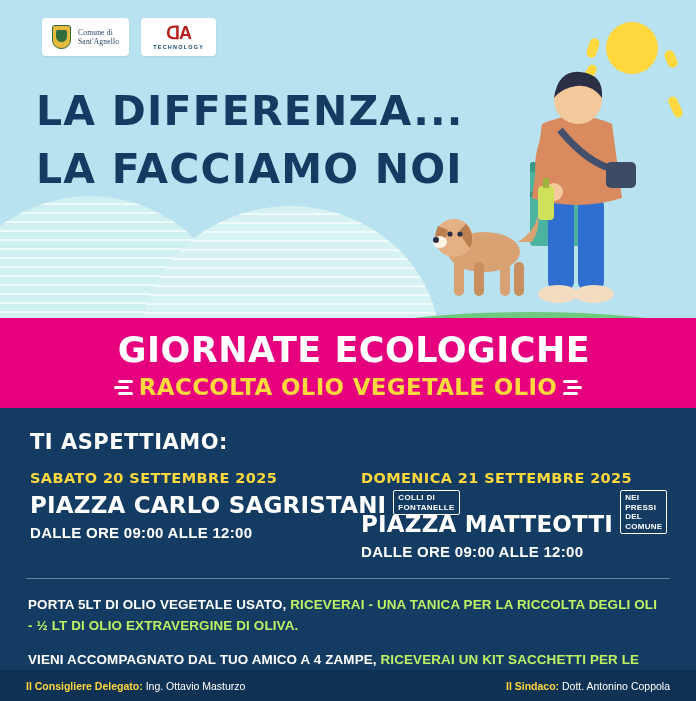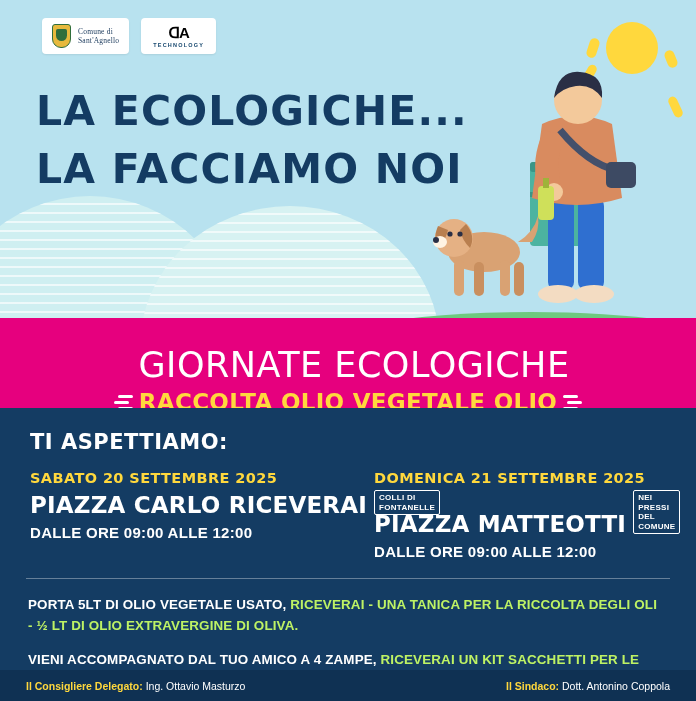--- a/index.html
+++ b/index.html
@@ -145,23 +145,23 @@
     border-radius: 4px;
     padding: 6px 12px;
     display: flex;
     flex-direction: column;
     align-items: center;
     justify-content: center;
     gap: 2px;
     box-shadow: 0 1px 2px rgba(0,0,0,.08);
   }
   .da-mark {
-    font-size: 15px;
-    font-weight: bold;
-    color: #000000;
+    font-size: 18px;
+    font-weight: bold;
+    color: #b91c1c;
     letter-spacing: -1px;
     line-height: 1;
   }
   .da-sub {
     font-size: 5.5px;
     letter-spacing: 1.2px;
     color: #16476e;
     font-weight: bold;
   }
 
@@ -187,24 +187,24 @@
   
   .band-pink {
     position: absolute;
     left: 0; top: 318px;
     width: 696px; height: 90px;
     background: #e6007e;
     z-index: 7;
     text-align: center;
   }
   .band-pink h1 {
-    margin-top: 27px;
+    margin-top: 12px;
     color: #ffffff;
     font-family: "DejaVu Sans", sans-serif;
-    font-weight: normal;
+    font-weight: bold;
     font-size: 35px;
     letter-spacing: .5px;
     padding-left: 12px;
   }
   .sub-row {
     display: flex;
     align-items: center;
     justify-content: center;
     gap: 10px;
     margin-top: 4px;
@@ -245,21 +245,21 @@
     margin: 22px 0 16px 30px;
     font-family: "DejaVu Sans", sans-serif;
     font-weight: bold;
     font-size: 21px;
     letter-spacing: .5px;
   }
   .events {
     display: flex;
     margin-top: 12px;
     padding: 0 30px;
-    gap: 26px;
+    gap: 13px;
   }
   .event { width: 50%; }
   .event-date {
     color: #ffd83d;
     font-family: "DejaVu Sans", sans-serif;
     font-weight: bold;
     font-size: 14.5px;
     letter-spacing: .4px;
   }
   .event-place-row {
@@ -396,21 +396,21 @@
         <div class="logo-text">Comune di
 Sant'Agnello</div>
       </div>
       <div class="logo-box2">
         <div class="da-mark">ᗡA</div>
         <div class="da-sub">TECHNOLOGY</div>
       </div>
     </div>
 
     <div class="headline">
-      <div>LA ECOLOGICHE...</div>
+      <div>LA DIFFERENZA...</div>
       <div>LA FACCIAMO NOI</div>
     </div>
   </div>
 
   <div class="band-pink">
     <h1>GIORNATE ECOLOGICHE</h1>
     <div class="sub-row">
       <div class="dashes left">
         <span></span>
           <span></span>
@@ -425,21 +425,21 @@
     </div>
   </div>
 
   <div class="band-blue">
     <div class="ti-aspettiamo">TI ASPETTIAMO:</div>
 
     <div class="events">
       <div class="event">
         <div class="event-date">SABATO 20 SETTEMBRE 2025</div>
         <div class="event-place-row">
-          <div class="event-place">PIAZZA CARLO RICEVERAI</div>
+          <div class="event-place">PIAZZA CARLO SAGRISTANI</div>
           <div class="event-note">COLLI DI
 FONTANELLE</div>
         </div>
         <div class="event-time">DALLE ORE 09:00 ALLE 12:00</div>
       </div>
 
       <div class="event">
         <div class="event-date">DOMENICA 21 SETTEMBRE 2025</div>
         <div class="event-place-row">
           <div class="event-place">PIAZZA MATTEOTTI</div>

